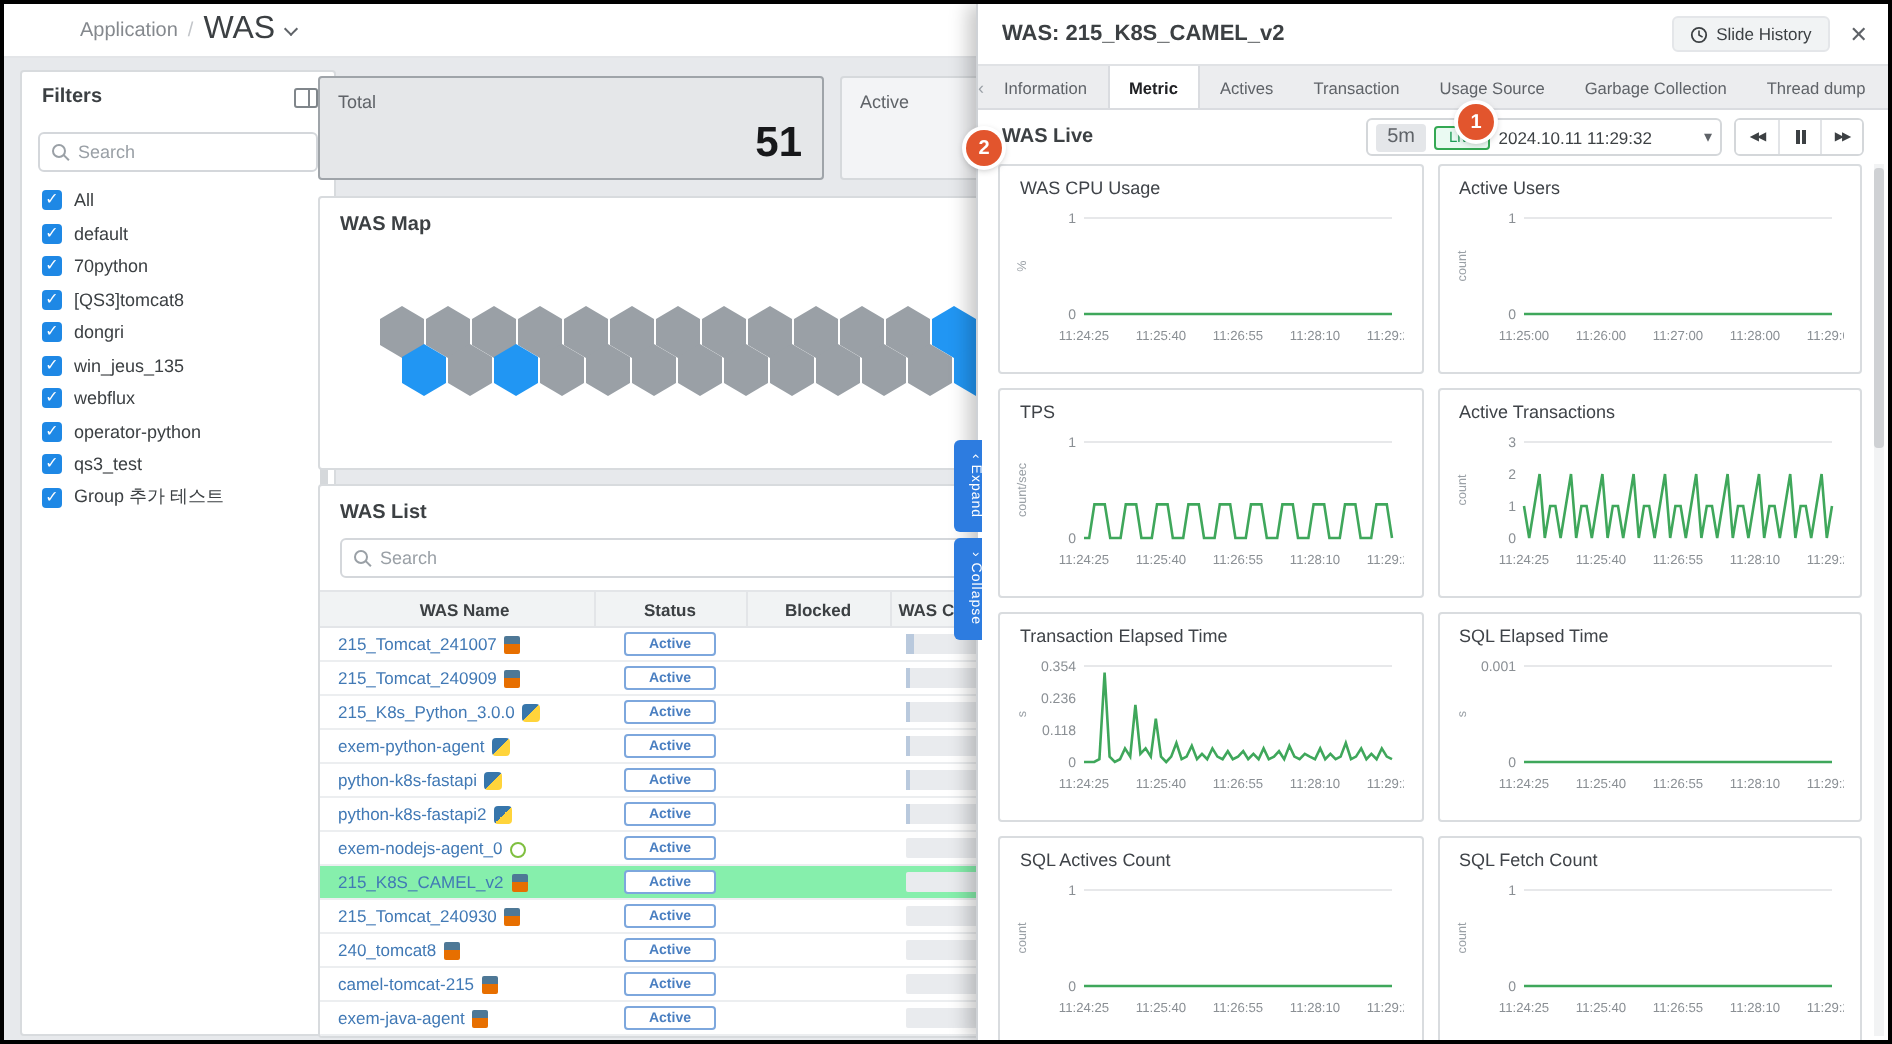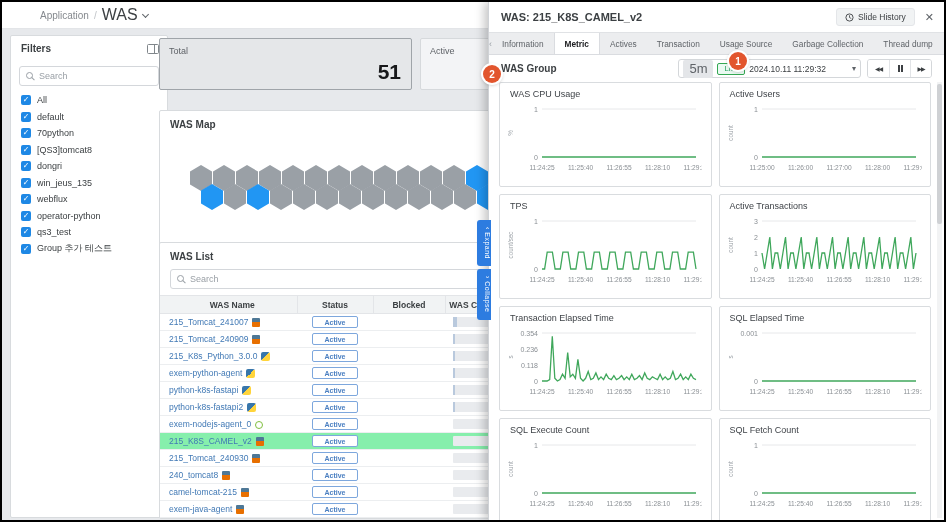--- a/index.html
+++ b/index.html
@@ -36,21 +36,21 @@
   .f-label{font-size:9px;color:#3c4043;white-space:nowrap;text-align:right;}
   .f-scroll{position:absolute;right:3px;top:88px;width:4px;height:125px;background:#d5d8db;border-radius:2px;}
 
   
   #total-card{left:157px;top:36px;width:253px;height:52px;background:#e5e7e9;border:1px solid #9fa4a9;}
   #active-card{left:418px;top:36px;width:320px;height:52px;background:#f3f4f6;border:1px solid #d6d9dc;}
   .sum-label{font-size:9px;color:#5f6368;padding:7px 0 0 9px;}
   .sum-value{position:absolute;right:10px;bottom:5px;font-size:21px;font-weight:bold;color:#17181a;}
 
   
-  #map-card{left:157px;top:108px;width:580px;height:137px;}
+  #map-card{left:157px;top:96px;width:580px;height:137px;}
   #hex-rows{position:absolute;left:30px;top:54px;}
   .hex-row{display:flex;gap:1px;height:26px;}
   .hex-row-1{margin-left:11px;margin-top:-7px;}
   .hex{width:22px;height:26px;clip-path:polygon(50% 0,100% 25%,100% 75%,50% 100%,0 75%,0 25%);flex:none;cursor:pointer;}
 
   
   #list-card{left:157px;top:240px;width:580px;height:277px;overflow:hidden;}
   #list-card .searchbox{margin:7px 10px 6px 10px;width:555px;}
   table{border-collapse:collapse;width:560px;table-layout:fixed;}
   th{background:#f1f3f4;border:1px solid #e3e5e8;border-left:none;font-size:8.5px;color:#3c4043;height:18px;font-weight:bold;overflow:hidden;white-space:nowrap;}
@@ -82,21 +82,21 @@
   .hist-btn{display:flex;align-items:center;gap:4px;background:#f1f3f4;border:1px solid #e4e6e9;border-radius:3px;height:18px;padding:0 8px;font-size:8.5px;color:#3c4043;cursor:pointer;}
   .close-x{font-size:11px;color:#5f6368;margin-left:10px;cursor:pointer;}
   .p-tabs{height:23px;background:#ecedef;border-top:1px solid #e0e2e5;border-bottom:1px solid #dadce0;display:flex;align-items:stretch;}
   .tab-arrow{width:14px;display:flex;align-items:center;justify-content:center;color:#9aa0a6;font-size:9px;cursor:pointer;}
   #panel-tabs-inner{display:flex;flex:1;}
   .ptab{padding:0 10px;display:flex;align-items:center;font-size:8.3px;color:#5f6368;cursor:pointer;white-space:nowrap;}
   .ptab.active{background:#fff;color:#202124;font-weight:bold;border-left:1px solid #dadce0;border-right:1px solid #dadce0;}
   .stat-row{height:27px;display:flex;align-items:center;padding:0 12px;}
   .stat-title{font-size:10px;font-weight:bold;color:#3c4043;flex:1;}
   .time-box{display:flex;align-items:center;border:1px solid #d4d7da;border-radius:3px;height:19px;padding:0 4px;gap:4px;background:#fff;}
-  .chip-5m{background:#e4e6e9;border-radius:2px;font-size:13px;color:#5f6368;padding:1.5px 6px;cursor:pointer;}
+  .chip-5m{background:#e4e6e9;border-radius:2px;font-size:10px;color:#5f6368;padding:1.5px 6px;cursor:pointer;}
   .chip-live{background:#eafaf2;border:1px solid #34a853;border-radius:2px;font-size:7.5px;color:#1f9d57;padding:0.5px 6px;cursor:pointer;}
   .dt-text{font-size:8.5px;color:#3c4043;margin-right:22px;}
   .dt-caret{font-size:8px;color:#5f6368;cursor:pointer;}
   .btn-group{display:flex;border:1px solid #d4d7da;border-radius:3px;height:19px;margin-left:6px;overflow:hidden;}
   .pb{width:21px;display:flex;align-items:center;justify-content:center;font-size:6px;color:#3c4043;cursor:pointer;background:#fff;letter-spacing:-1px;}
   .pb + .pb{border-left:1px solid #e2e4e7;}
   .pause{width:5px;height:7px;border-left:2px solid #3c4043;border-right:2px solid #3c4043;}
   #charts-grid{position:absolute;left:10px;right:13px;top:80px;bottom:0;display:grid;grid-template-columns:1fr 1fr;gap:7px;grid-auto-rows:105px;overflow:hidden;}
   .chart-card{border:1px solid #d9dcdf;border-radius:2px;background:#fff;padding:5px 6px 0 6px;overflow:hidden;}
   .chart-title{font-size:9px;color:#3f4348;margin:1px 0 0 4px;}
@@ -421,21 +421,21 @@
           <div class="ptab">Actives</div>
           <div class="ptab">Transaction</div>
           <div class="ptab">Usage Source</div>
           <div class="ptab">Garbage Collection</div>
           <div class="ptab">Thread dump</div>
           <div class="ptab">Heap Dump</div>
         </div>
 
     </div>
     <div class="stat-row">
-      <span class="stat-title">WAS Group</span>
+      <span class="stat-title">WAS Live</span>
       <div class="time-box">
         <span class="chip-5m">5m</span>
         <span class="chip-live">Live</span>
         <span class="dt-text">2024.10.11 11:29:32</span>
         <span class="dt-caret">▾</span>
       </div>
       <div class="btn-group">
         <span class="pb">◀◀</span>
         <span class="pb">
             <span class="pause"></span>
@@ -513,21 +513,21 @@
             <line x1="36" x2="190" y1="10" y2="10" stroke="#e7e8ea" stroke-width="1"></line>
             <text x="32" y="12.5" text-anchor="end" font-size="7" fill="#8a8f94">0.001</text>
             <polyline points="36.0,58.0 74.5,58.0 113.0,58.0 151.5,58.0 190.0,58.0" fill="none" stroke="#3fa75b" stroke-width="1.3"></polyline>
             <text x="36" y="71" text-anchor="middle" font-size="6.6" fill="#8a8f94">11:24:25</text>
             <text x="74.5" y="71" text-anchor="middle" font-size="6.6" fill="#8a8f94">11:25:40</text>
             <text x="113" y="71" text-anchor="middle" font-size="6.6" fill="#8a8f94">11:26:55</text>
             <text x="151.5" y="71" text-anchor="middle" font-size="6.6" fill="#8a8f94">11:28:10</text>
             <text x="190" y="71" text-anchor="middle" font-size="6.6" fill="#8a8f94">11:29:25</text>
             <text x="7" y="34" transform="rotate(-90 7 34)" text-anchor="middle" font-size="6.3" fill="#9aa0a6">s</text>
           </svg></div>
-        <div class="chart-card"><div class="chart-title">SQL Execute Count</div><svg width="196" height="80" viewBox="0 0 196 80">
+        <div class="chart-card"><div class="chart-title">SQL Actives Count</div><svg width="196" height="80" viewBox="0 0 196 80">
             <text x="32" y="60.5" text-anchor="end" font-size="7" fill="#8a8f94">0</text>
             <line x1="36" x2="190" y1="10" y2="10" stroke="#e7e8ea" stroke-width="1"></line>
             <text x="32" y="12.5" text-anchor="end" font-size="7" fill="#8a8f94">1</text>
             <polyline points="36.0,58.0 74.5,58.0 113.0,58.0 151.5,58.0 190.0,58.0" fill="none" stroke="#3fa75b" stroke-width="1.3"></polyline>
             <text x="36" y="71" text-anchor="middle" font-size="6.6" fill="#8a8f94">11:24:25</text>
             <text x="74.5" y="71" text-anchor="middle" font-size="6.6" fill="#8a8f94">11:25:40</text>
             <text x="113" y="71" text-anchor="middle" font-size="6.6" fill="#8a8f94">11:26:55</text>
             <text x="151.5" y="71" text-anchor="middle" font-size="6.6" fill="#8a8f94">11:28:10</text>
             <text x="190" y="71" text-anchor="middle" font-size="6.6" fill="#8a8f94">11:29:25</text>
             <text x="7" y="34" transform="rotate(-90 7 34)" text-anchor="middle" font-size="6.3" fill="#9aa0a6">count</text>

